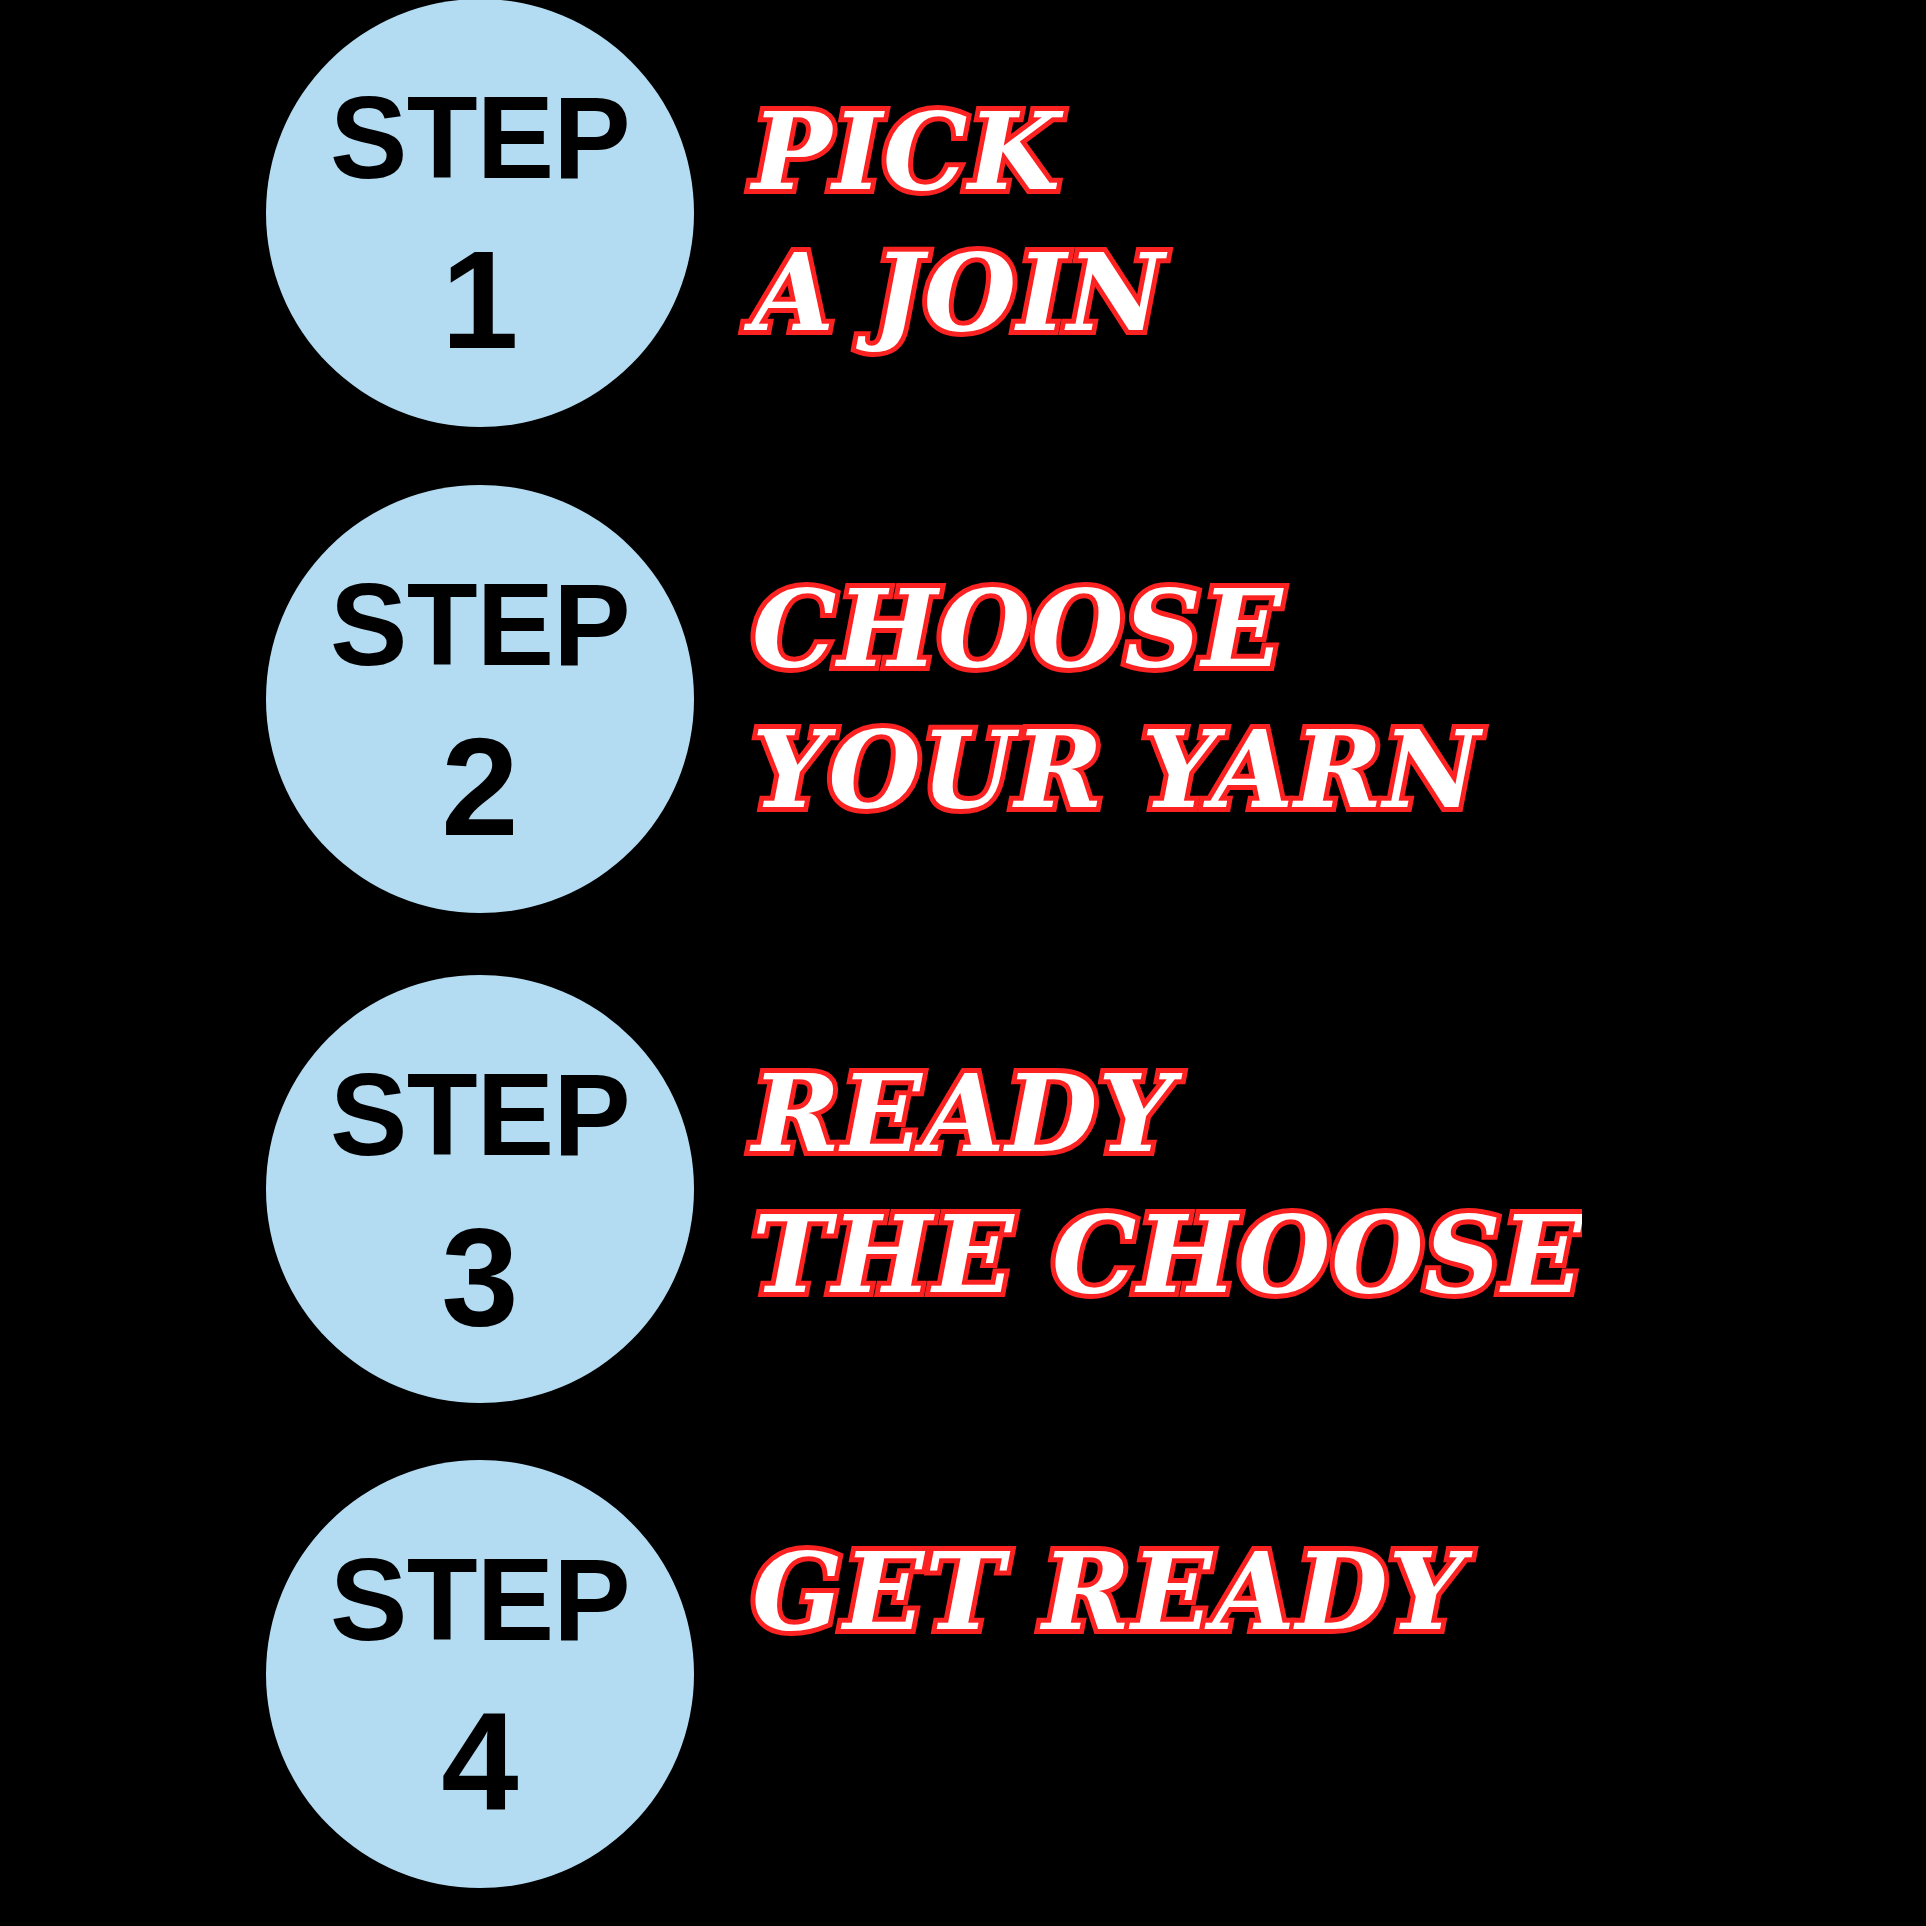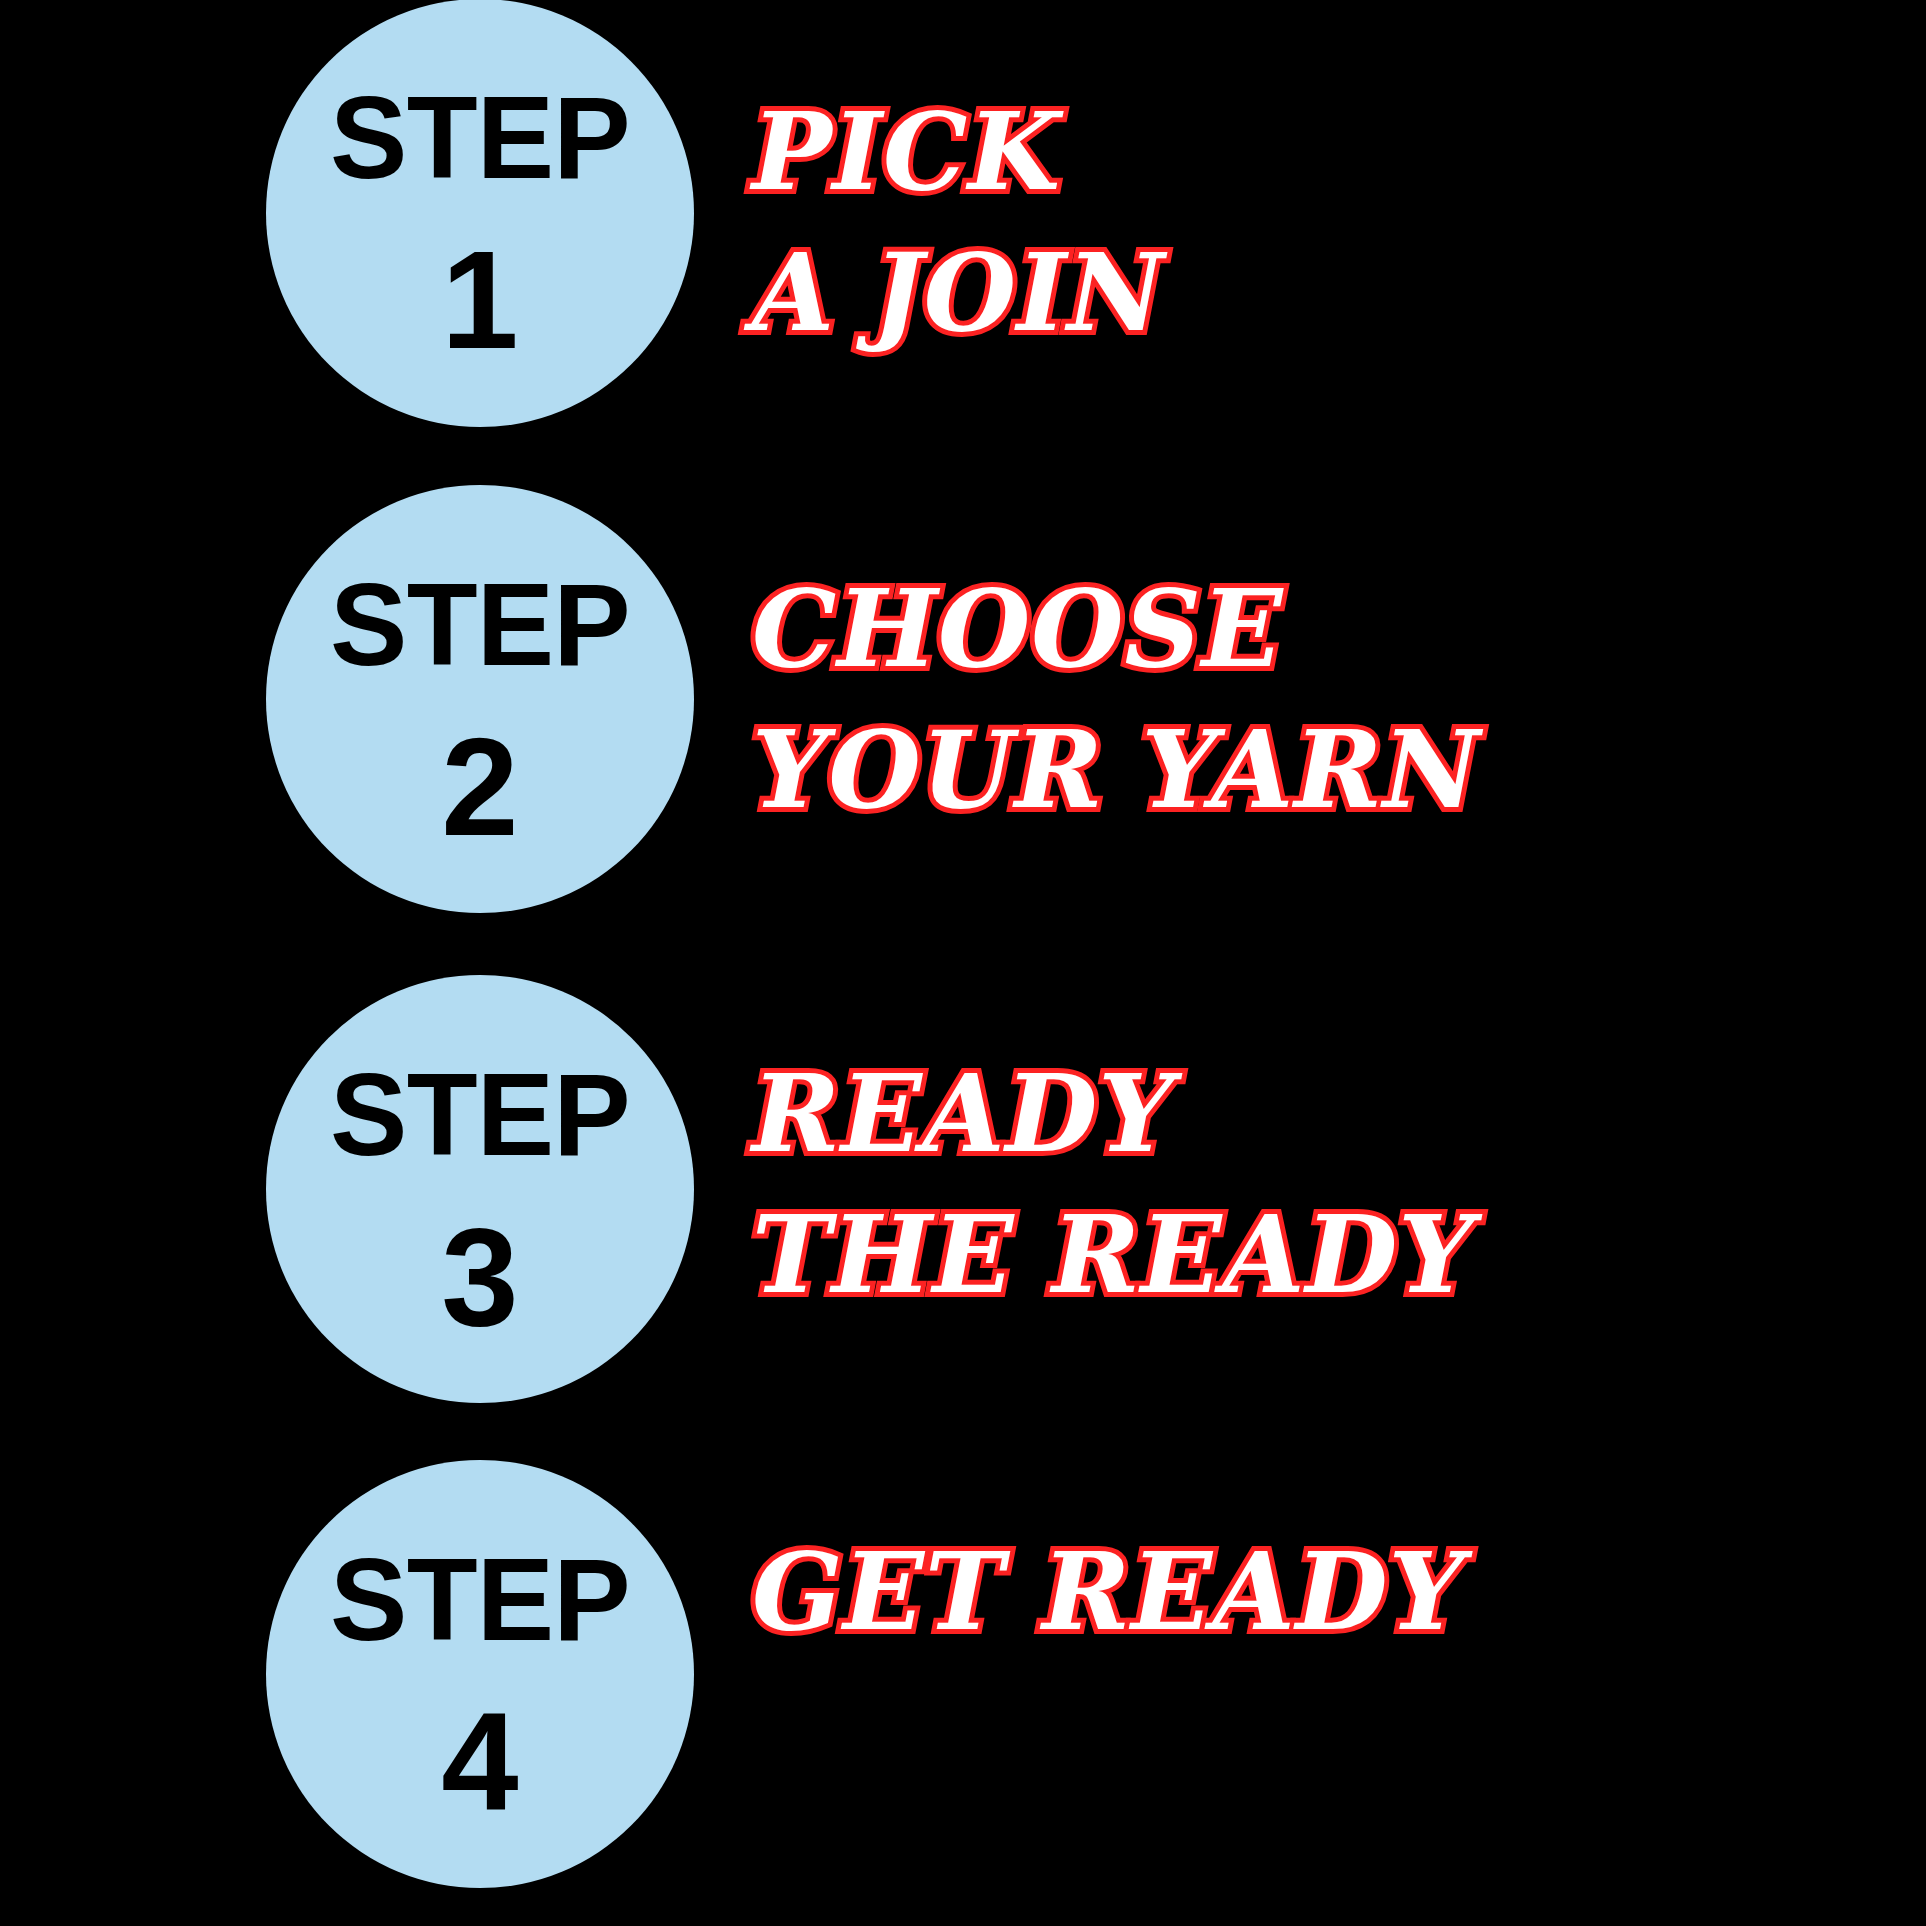--- a/index.html
+++ b/index.html
@@ -129,21 +129,21 @@
     </div>
   </div>
 
   <div class="step-row" id="row-3">
     <div class="step-badge" style="background: rgb(179, 220, 242);">
       <div class="badge-word" style="color: rgb(0, 0, 0);">STEP</div>
       <div class="badge-number" style="color: rgb(0, 0, 0);">3</div>
     </div>
     <div class="step-caption">
       <div class="cap-line" style="color: rgb(255, 255, 255); -webkit-text-stroke: 10px rgb(252, 34, 34);">READY</div>
-      <div class="cap-line" style="color: rgb(255, 255, 255); -webkit-text-stroke: 10px rgb(252, 34, 34);">THE READY</div>
+      <div class="cap-line" style="color: rgb(255, 255, 255); -webkit-text-stroke: 10px rgb(252, 34, 34);">THE CHOOSE</div>
     </div>
   </div>
 
   <div class="step-row" id="row-4">
     <div class="step-badge" style="background: rgb(179, 220, 242);">
       <div class="badge-word" style="color: rgb(0, 0, 0);">STEP</div>
       <div class="badge-number" style="color: rgb(0, 0, 0);">4</div>
     </div>
     <div class="step-caption">
       <div class="cap-line" style="color: rgb(255, 255, 255); -webkit-text-stroke: 10px rgb(252, 34, 34);">GET READY</div>

